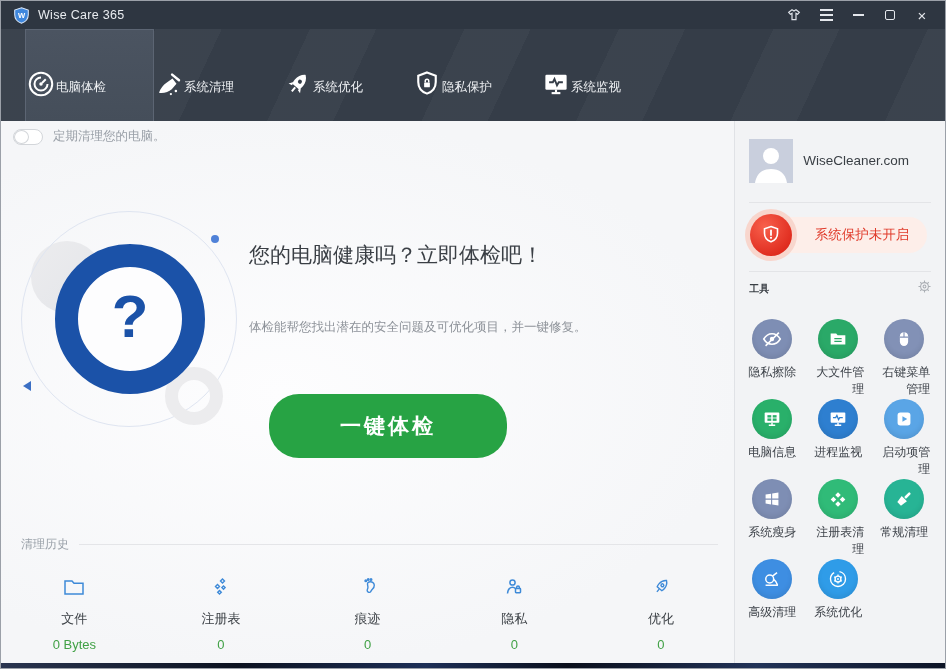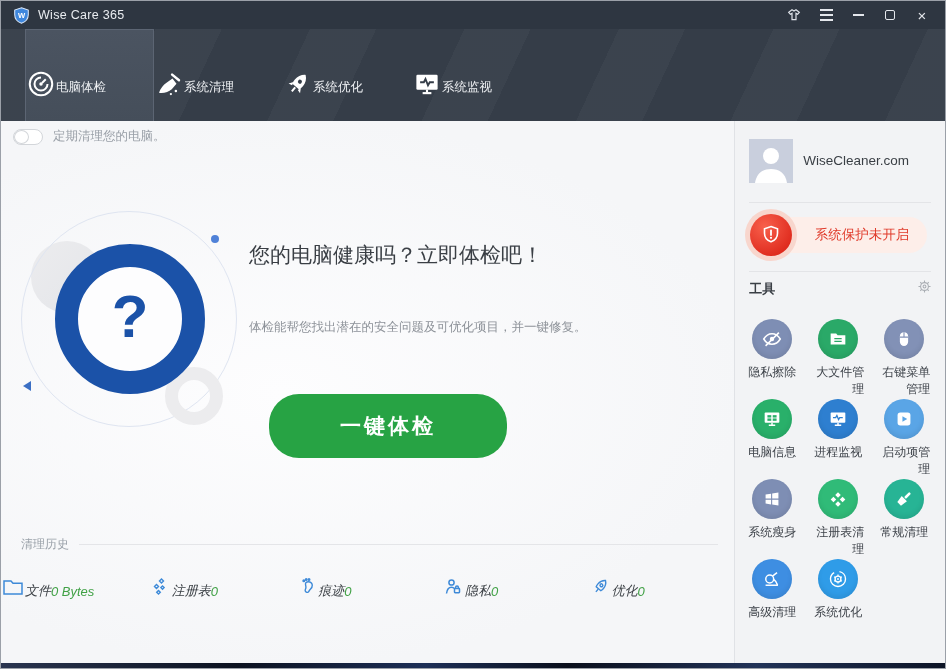--- a/index.html
+++ b/index.html
@@ -70,41 +70,41 @@
                  border:none; border-radius:30px; background:#27a344; color:#fff;
                  font-size:21px; font-weight:bold; letter-spacing:3px; cursor:pointer;
                  font-family:inherit; }
 
   
   .history { position:absolute; left:0; right:0; top:415px; }
   .history-head { display:flex; align-items:center; margin:0 16px 0 20px; }
   .history-title { font-size:12px; color:#9aa1a9; white-space:nowrap; }
   .history-line { flex:1; height:1px; background:#e4e5e8; margin-left:10px; }
   .history-items { display:flex; margin-top:22px; }
-  .h-item { width:147px; display:flex; align-items:flex-start;font-style:italic; }
+  .h-item { width:147px; display:flex; flex-direction:column; align-items:center; }
   .h-item .h-label { margin-top:7px; font-size:13px; color:#3c4146; }
   .h-item .h-value { margin-top:9px; font-size:13px; color:#41a146; }
 
   
   .sidebar { position:relative; width:210px; height:100%; background:#f2f3f5; }
   .avatar { position:absolute; left:14px; top:18px; width:44px; height:44px; background:#c9cfdd; }
   .account-name { position:absolute; left:68px; top:32px; font-size:13.5px; color:#3a3f45; }
   .divider { position:absolute; left:14px; right:14px; height:1px; background:#e3e4e7; }
   .warn-glow { position:absolute; left:10px; top:88px; width:52px; height:52px; border-radius:50%;
                background:#f8d6cd; display:flex; align-items:center; justify-content:center; z-index:2; }
   .warn-circle { width:42px; height:42px; border-radius:50%;
                  background:radial-gradient(circle at 35% 30%, #f8604c, #df2b1e 75%);
                  display:flex; align-items:center; justify-content:center; }
   .warn-pill { position:absolute; left:36px; top:96px; right:18px; height:36px; border-radius:18px;
                background:#fdeee9; display:flex; align-items:center; justify-content:center;
                padding-left:26px; cursor:pointer; z-index:1; }
   .warn-text { font-size:13.5px; color:#e03a2a; }
   .tools-head { position:absolute; left:14px; right:12px; top:157px; display:flex;
                 align-items:center; justify-content:space-between; }
-  .tools-title { font-size:13px; font-weight:bold; color:#3a3f45; }
+  .tools-title { font-size:10px; font-weight:bold; color:#3a3f45; }
   .tool-grid { position:absolute; left:4px; top:198px; width:202px; display:grid;
                grid-template-columns:repeat(3,66px); grid-auto-rows:80px; }
   .tool { display:flex; flex-direction:column; align-items:center; cursor:pointer; }
   .tool .t-circle { width:40px; height:40px; border-radius:50%; display:flex;
                     align-items:center; justify-content:center; box-shadow:inset 0 -3px 5px rgba(0,0,0,0.08); }
   .tool .t-name { margin-top:5px; font-size:12px; line-height:17px; color:#3e434a;
                   text-align:right; max-width:52px; }
 
   
   .bottom-strip { position:absolute; left:0; right:0; bottom:0; height:5px;
@@ -174,20 +174,30 @@
         <svg viewBox="0 0 24 24" width="30" height="30">
             <g transform="rotate(40 12 12)">
               <path d="M12 2.5c2.6 1.8 4.2 5 4.2 8.4 0 1.4-.2 2.7-.7 3.9H8.5c-.5-1.2-.7-2.5-.7-3.9 0-3.4 1.6-6.6 4.2-8.4z" fill="#fff"></path>
               <circle cx="12" cy="9.6" r="1.6" fill="#353d48"></circle>
               <path d="M8.2 13l-2.2 3.6 3-0.8zM15.8 13l2.2 3.6-3-0.8z" fill="#fff"></path>
               <path d="M12 15.5v4.2" stroke="#fff" stroke-width="1.6"></path>
             </g>
           </svg>
       </span>
       <span class="t-label">系统优化</span>
+    </div>
+    <div class="tab">
+      <span class="t-icon">
+        <svg viewBox="0 0 24 24" width="30" height="30" fill="none">
+            <path d="M12 2.8l7 2.5v5c0 4.4-2.9 7.9-7 9.4-4.1-1.5-7-5-7-9.4v-5z" stroke="#fff" stroke-width="1.7"></path>
+            <rect x="9.7" y="10.8" width="4.6" height="3.8" rx="0.7" fill="#fff"></rect>
+            <path d="M10.6 10.8V9.5a1.4 1.4 0 012.8 0v1.3" stroke="#fff" stroke-width="1.2"></path>
+          </svg>
+      </span>
+      <span class="t-label">隐私保护</span>
     </div>
     <div class="tab">
       <span class="t-icon">
         <svg viewBox="0 0 24 24" width="30" height="30">
             <rect x="3.5" y="4.5" width="17" height="12" rx="1" fill="#fff"></rect>
             <path d="M6.5 10.6h3l1.3-2.6 2 5 1.4-2.4h3.3" stroke="#353d48" stroke-width="1.5" fill="none"></path>
             <path d="M12 16.5v2.3" stroke="#fff" stroke-width="1.7"></path>
             <path d="M8.5 19.3h7" stroke="#fff" stroke-width="1.7"></path>
           </svg>
       </span>

